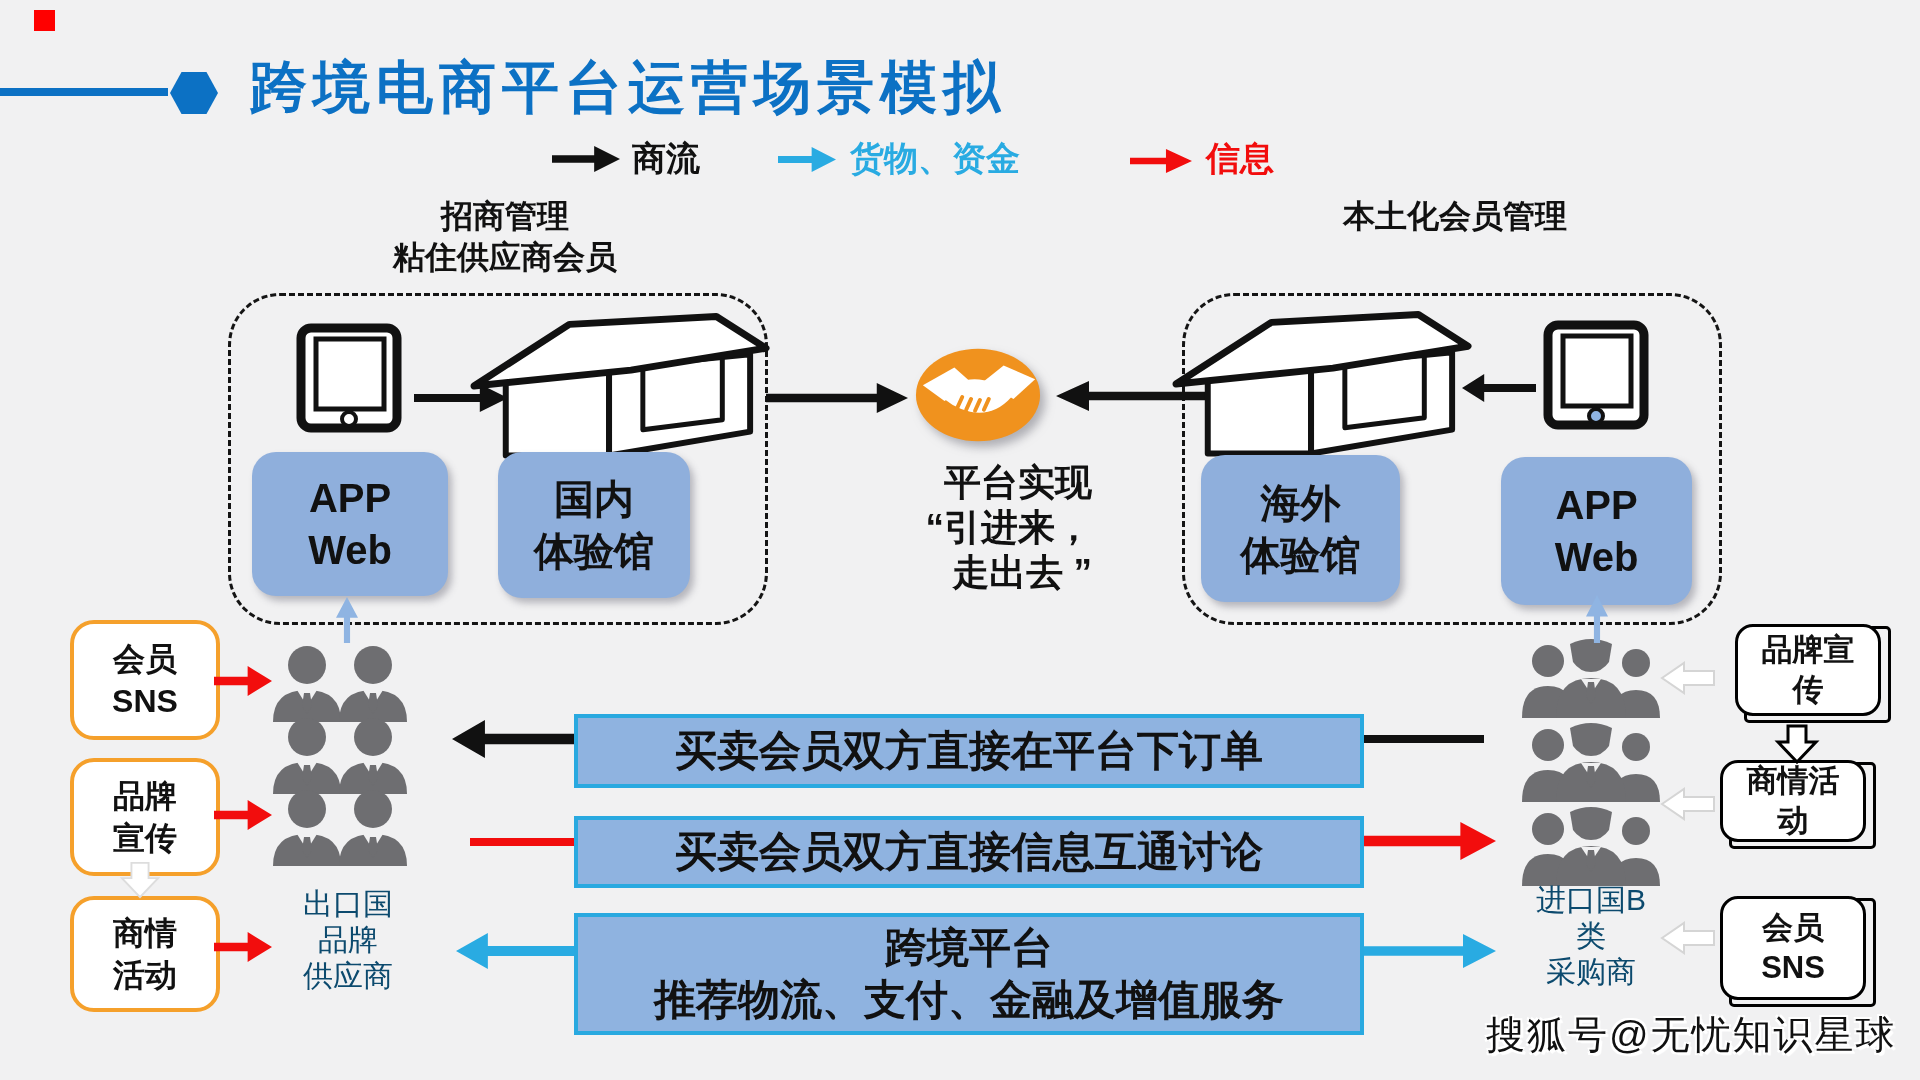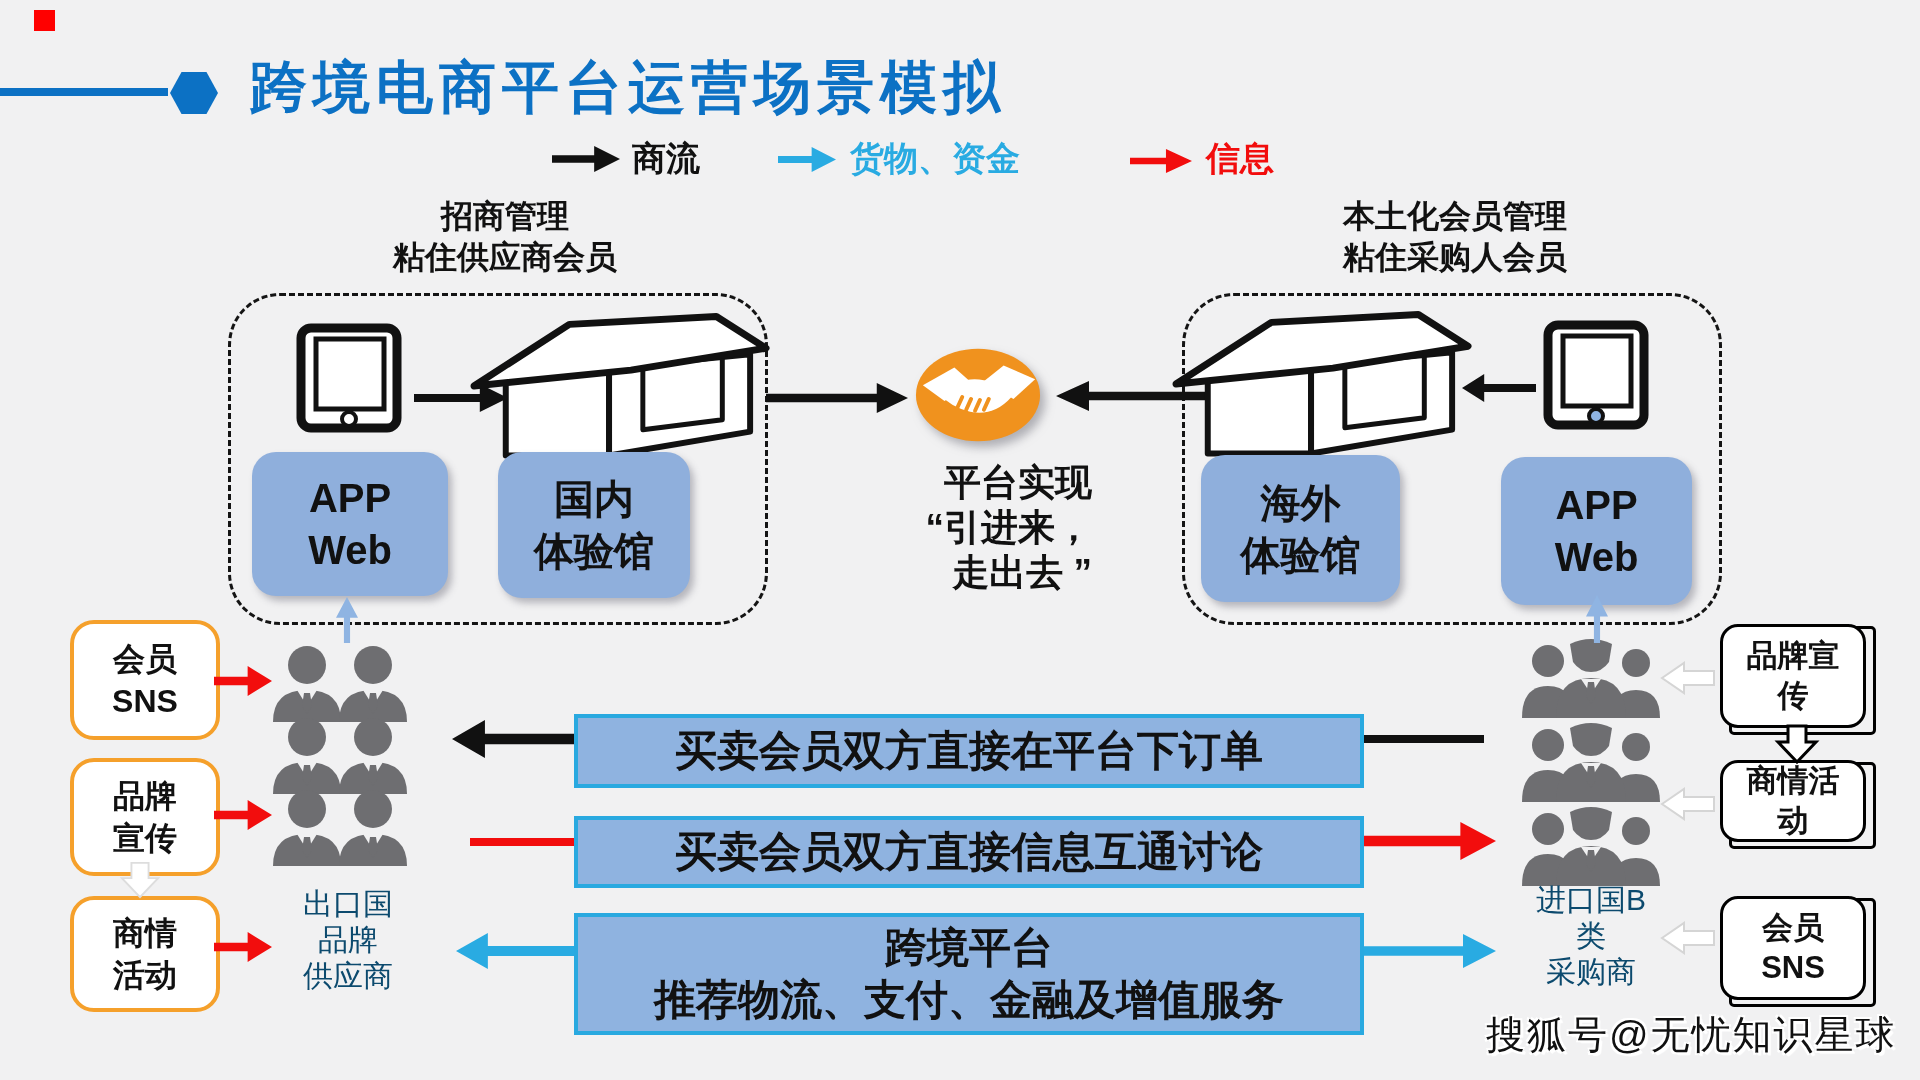--- a/index.html
+++ b/index.html
@@ -89,21 +89,20 @@
   <div class="legend-label" style="left:850px;color:#29ABE2;">货物、资金</div>
   <div class="ar r red" style="left:1130px;top:149px;width:62px;height:24px;--hs:58%"></div>
   <div class="legend-label" style="left:1206px;color:#F20D0D;">信息</div>
 
   <div class="grp-header" style="left:320px;">
     <div>招商管理</div>
     <div>粘住供应商会员</div>
   </div>
   <div class="grp-header" style="left:1270px;">
     <div>本土化会员管理</div>
-    <div>粘住采购人会员</div>
   </div>
 
   <div class="dashed" style="left:228px;"></div>
   <div class="dashed" style="left:1182px;"></div>
 
   <svg class="icon" style="left:296px;top:323px;" width="106" height="110" viewBox="0 0 106 110">
     <rect x="5" y="5" width="96" height="100" rx="10" fill="#fff" stroke="#111" stroke-width="9"></rect>
     <rect x="20" y="16" width="68" height="70" fill="none" stroke="#111" stroke-width="5"></rect>
     <circle cx="53" cy="96" r="7" fill="#fff" stroke="#111" stroke-width="4"></circle>
   </svg>
@@ -231,21 +230,21 @@
   <svg class="icon" style="left:1518px;top:802px;" width="146" height="84" viewBox="0 0 146 84">
       <use href="#sym-cluster"></use>
     </svg>
   <div class="ar u pblue" style="left:1586px;top:595px;width:22px;height:48px;--hs:45%"></div>
   <div class="crowd-label" style="left:1516px;top:882px;width:150px;">
     <div>进口国B</div>
     <div>类</div>
     <div>采购商</div>
   </div>
 
-  <div class="rbox" style="top:624px;height:104px;">
+  <div class="rbox" style="top:624px;height:92px;margin-left:15px;">
     <div class="frame2"></div>
     <div class="face">
       <div>品牌宣</div>
       <div>传</div>
     </div>
   </div>
   <div class="rbox" style="top:760px;height:82px;">
     <div class="frame2"></div>
     <div class="face">
       <div>商情活</div>

